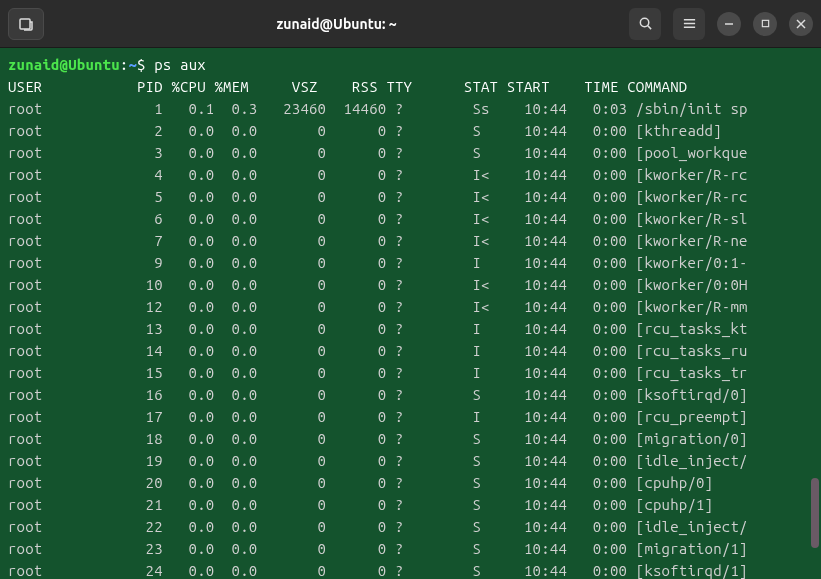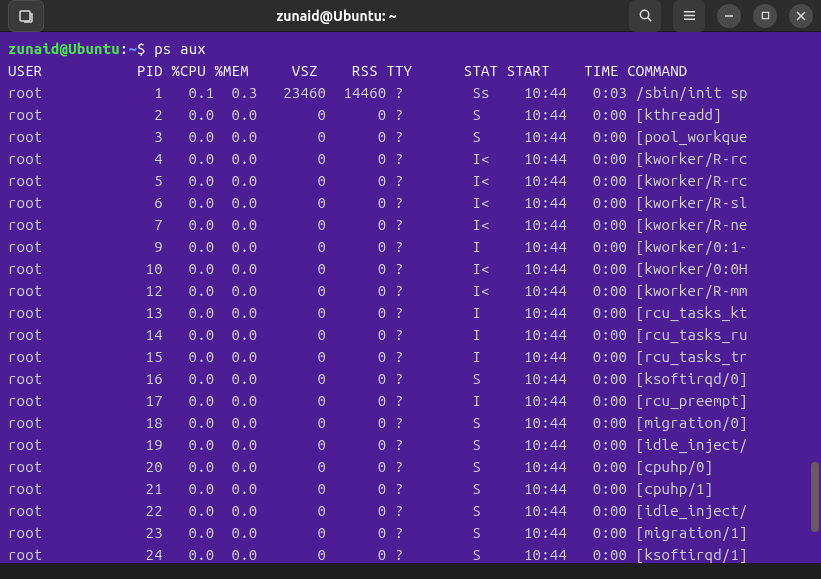--- a/index.html
+++ b/index.html
@@ -8,21 +8,21 @@
       box-sizing: border-box;
     }
     body {
       width: 821px;
       height: 579px;
       background: #1e1e1e;
       font-family: 'Ubuntu Mono', 'DejaVu Sans Mono', monospace;
       overflow: hidden;
     }
     .titlebar {
-      height: 32px;
+      height: 48px;
       background: #2c2c2c;
       display: flex;
       align-items: center;
       padding: 0 8px;
       gap: 8px;
       border-bottom: 1px solid #1a1a1a;
     }
     .titlebar-left {
       display: flex;
       align-items: center;
@@ -71,21 +71,21 @@
       display: flex;
       align-items: center;
       justify-content: center;
       cursor: pointer;
       color: #ddd;
     }
     .window-btn.close {
       background: #4a4a4a;
     }
     .terminal {
-      background: #4c1d95;
+      background: #14532d;
       height: calc(579px - 48px);
       padding: 6px 8px;
       font-size: 15px;
       line-height: 22px;
       color: #ffffff;
       white-space: pre;
       overflow: hidden;
       font-family: 'Ubuntu Mono', 'DejaVu Sans Mono', 'Courier New', monospace;
       letter-spacing: 0.2px;
       position: relative;

